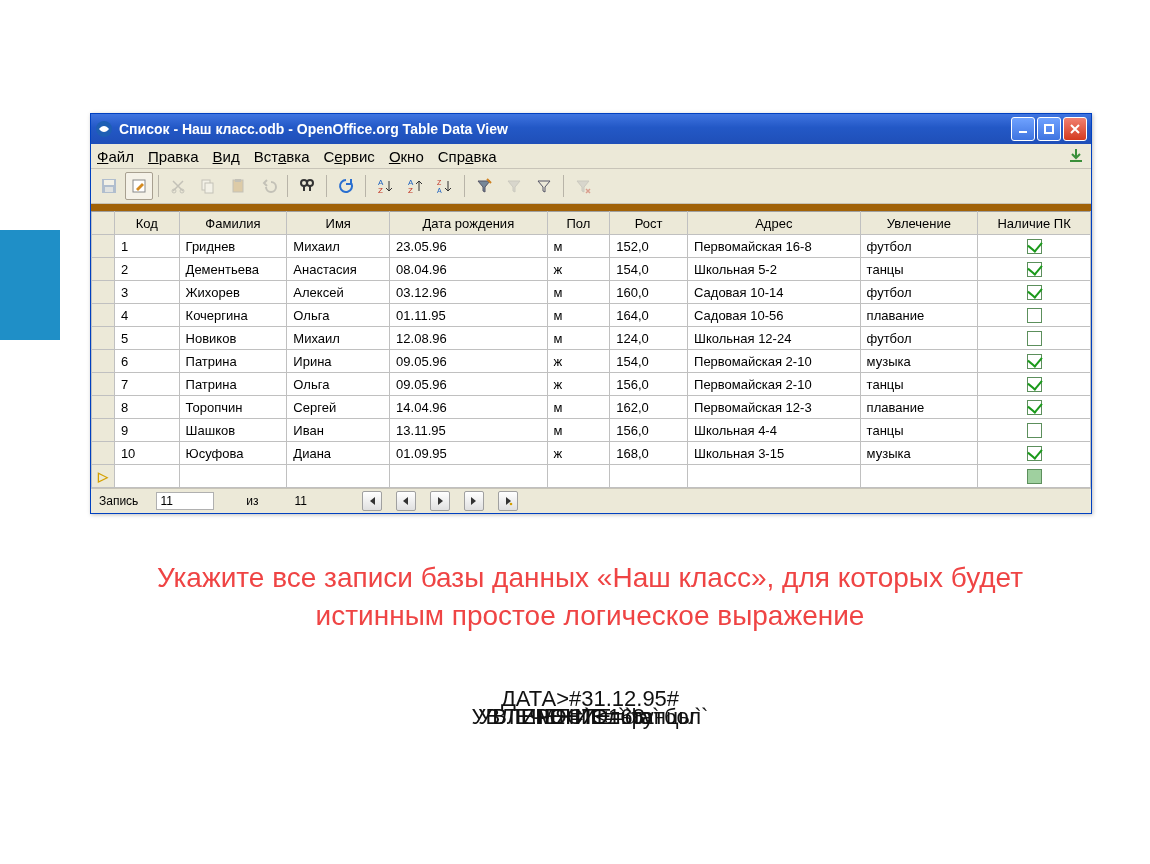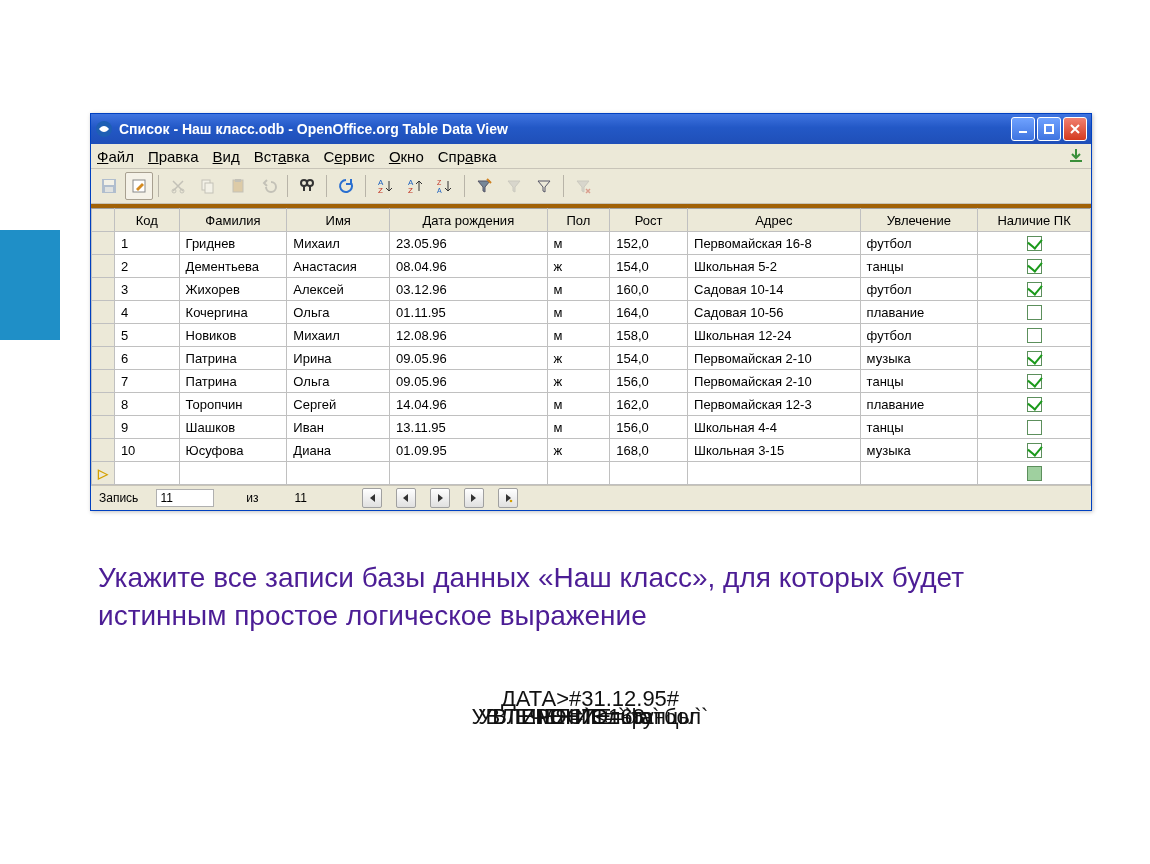--- a/index.html
+++ b/index.html
@@ -20,40 +20,40 @@
   .menubar span u{text-decoration:underline}
   .menubar .spacer{flex:1}
   .dl-ico{width:18px;height:18px}
   
   .toolbar{background:#ece9d8;display:flex;align-items:center;padding:3px 4px;gap:2px;border-bottom:1px solid #c8c4b8}
   .tbtn{width:26px;height:26px;display:flex;align-items:center;justify-content:center;border:1px solid transparent;border-radius:2px}
   .tbtn.active{border:1px solid #a8a090;background:#f5f2e8}
   .tsep{width:1px;height:22px;background:#b8b4a8;margin:0 3px}
   .dim{opacity:.4}
   
-  .grid{background:#fff;border-top:4px solid #a16207}
+  .grid{background:#fff;border-top:7px solid #a16207}
   table{border-collapse:collapse;width:100%;font-size:13px}
   th,td{border:1px solid #c0c0c0;padding:2px 6px;text-align:left;white-space:nowrap;height:18px}
   th{background:#ece9d8;font-weight:normal;text-align:center;border-top:1px solid #a0a0a0}
   td.num{text-align:left}
   td.ralign{text-align:left;padding-right:12px}
   th.rowhdr,td.rowhdr{background:#ece9d8;width:22px;text-align:center;padding:0}
   td.chk{text-align:center}
   .cb{display:inline-block;width:13px;height:13px;border:1px solid #5c8f5c;background:#fff;position:relative;vertical-align:middle}
   .cb.on::after{content:"";position:absolute;left:2px;top:-1px;width:8px;height:10px;border:solid #1a9a1a;border-width:0 2px 2px 0;transform:rotate(40deg)}
   .cb.neutral{background:#9fd09f;border-color:#5c8f5c}
   .newrow-mark{color:#d4a000;font-weight:bold}
   
   .navbar{background:#ece9d8;display:flex;align-items:center;padding:2px 4px;gap:14px;font-size:12px;border-top:1px solid #c8c4b8}
   .navbar .lbl{padding:0 4px}
   .navbar .recbox{width:50px;border:1px solid #b0b0b0;background:#fff;padding:1px 3px}
   .navbtn{width:18px;height:18px;border:1px solid #a0a0a0;background:linear-gradient(#fff,#e0e0e0);display:flex;align-items:center;justify-content:center;border-radius:2px}
   .navbtn svg{width:10px;height:10px}
   
-  .question{position:absolute;left:98px;top:559px;width:984px;font-size:28px;line-height:1.35;color:#4c1d95}
+  .question{position:absolute;left:98px;top:559px;width:984px;font-size:28px;line-height:1.35;text-align:center;color:#ef4444}
   .overlay{position:absolute;left:98px;top:682px;width:984px;font-size:22px;text-align:center;color:#111;font-weight:normal}
   .overlay .stack{position:relative;height:80px}
   .overlay .layer{position:absolute;left:0;right:0;top:22px}
 </style>
 </head>
 <body>
 
 <div class="slide">
   <div class="sidebar-deco"></div>
 
@@ -271,21 +271,21 @@
               <td>плавание</td>
               <td class="chk"><span class="cb "></span></td>
             </tr>
             <tr>
               <td class="rowhdr"></td>
               <td class="num">5</td>
               <td>Новиков</td>
               <td>Михаил</td>
               <td>12.08.96</td>
               <td>м</td>
-              <td class="ralign">158,0</td>
+              <td class="ralign">124,0</td>
               <td>Школьная 12-24</td>
               <td>футбол</td>
               <td class="chk"><span class="cb "></span></td>
             </tr>
             <tr>
               <td class="rowhdr"></td>
               <td class="num">6</td>
               <td>Патрина</td>
               <td>Ирина</td>
               <td>09.05.96</td>

